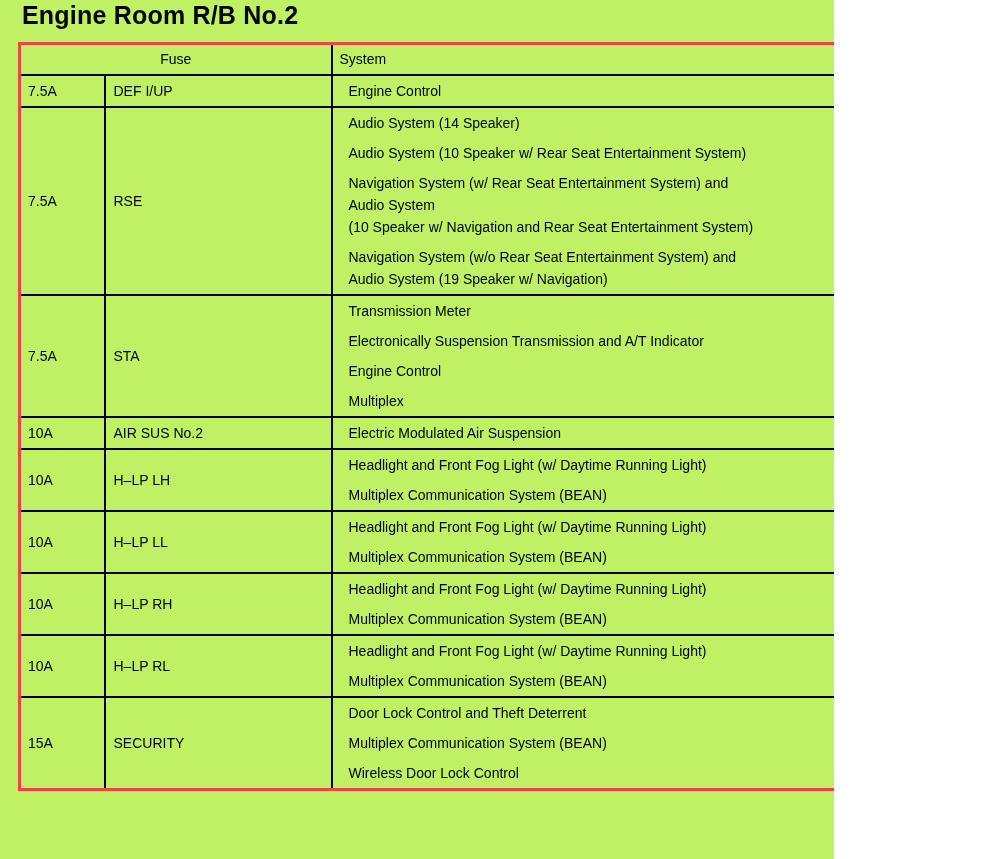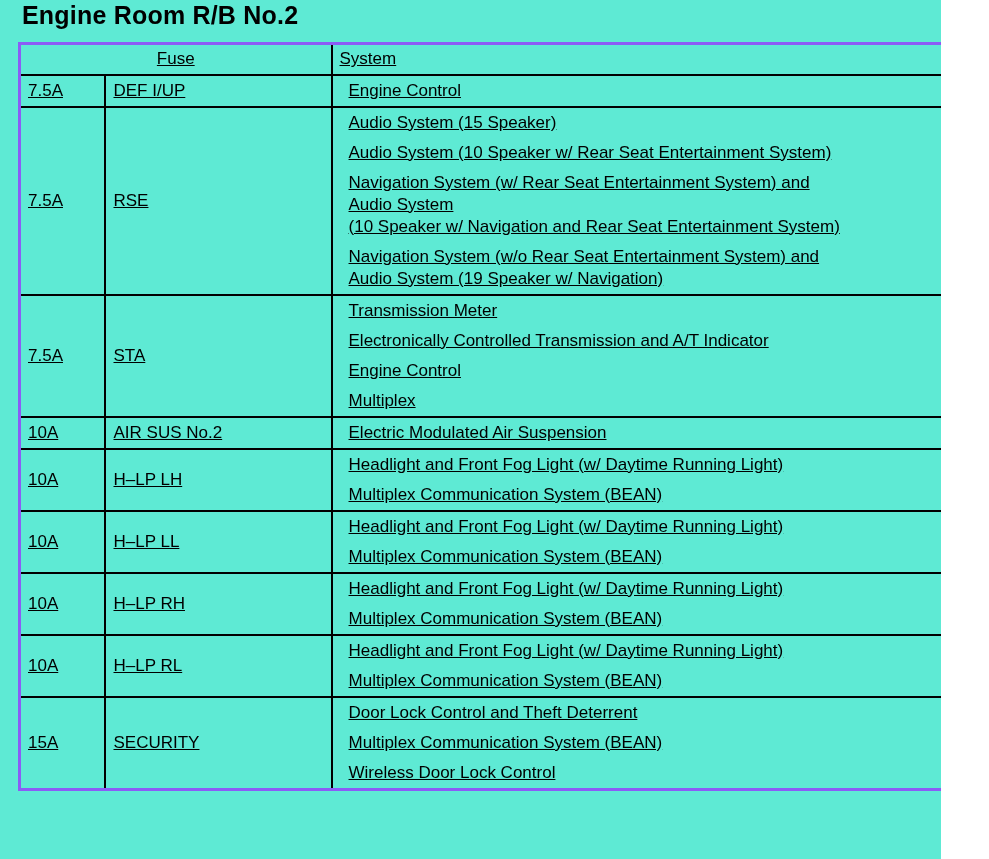--- a/index.html
+++ b/index.html
@@ -1,45 +1,44 @@
 <!DOCTYPE html>
 <html><head>
 <meta charset="utf-8">
 <style>
   * { box-sizing: border-box; margin: 0; padding: 0; }
   html, body { background: #ffffff; }
   .page {
     position: relative;
-    width: 941px;
+    width: 834px;
     height: 859px;
-    background: #5eead4;
+    background: #bef264;
     font-family: "Liberation Sans", "DejaVu Sans", sans-serif;
     color: #000000;
     overflow: hidden;
   }
   .doc-title {
     position: absolute;
     left: 22px;
     top: 1px;
     font-size: 25px;
     font-weight: bold;
     letter-spacing: 0.2px;
     color: #000000;
   }
   table.fuse-table {
     position: absolute;
     left: 18px;
     top: 42px;
     width: 934px;
     border-collapse: collapse;
     table-layout: fixed;
-    border: 3px solid #8b5cf6;
-    font-size: 17px;
+    border: 3px solid #ef4444;
+    font-size: 14px;
     color: #000000;
-    text-decoration: underline;
   }
   .fuse-table col.c-amp  { width: 85px; }
   .fuse-table col.c-name { width: 227px; }
   .fuse-table col.c-sys  { width: 622px; }
   .fuse-table th, .fuse-table td {
     border: 2px solid #000000;
     vertical-align: middle;
     font-weight: normal;
     text-align: left;
   }
@@ -82,36 +81,36 @@
         <td class="fname">DEF I/UP</td>
         <td class="sys">
           <div class="sys-entry">Engine Control</div>
         </td>
       </tr>
 
       <tr>
         <td class="amp">7.5A</td>
         <td class="fname">RSE</td>
         <td class="sys">
-          <div class="sys-entry">Audio System (15 Speaker)</div>
+          <div class="sys-entry">Audio System (14 Speaker)</div>
           <div class="sys-entry">Audio System (10 Speaker w/ Rear Seat Entertainment System)</div>
           <div class="sys-entry">Navigation System (w/ Rear Seat Entertainment System) and
 Audio System
 (10 Speaker w/ Navigation and Rear Seat Entertainment System)</div>
           <div class="sys-entry">Navigation System (w/o Rear Seat Entertainment System) and
 Audio System (19 Speaker w/ Navigation)</div>
         </td>
       </tr>
 
       <tr>
         <td class="amp">7.5A</td>
         <td class="fname">STA</td>
         <td class="sys">
           <div class="sys-entry">Transmission Meter</div>
-          <div class="sys-entry">Electronically Controlled Transmission and A/T Indicator</div>
+          <div class="sys-entry">Electronically Suspension Transmission and A/T Indicator</div>
           <div class="sys-entry">Engine Control</div>
           <div class="sys-entry">Multiplex</div>
         </td>
       </tr>
 
       <tr class="single">
         <td class="amp">10A</td>
         <td class="fname">AIR SUS No.2</td>
         <td class="sys">
           <div class="sys-entry">Electric Modulated Air Suspension</div>

